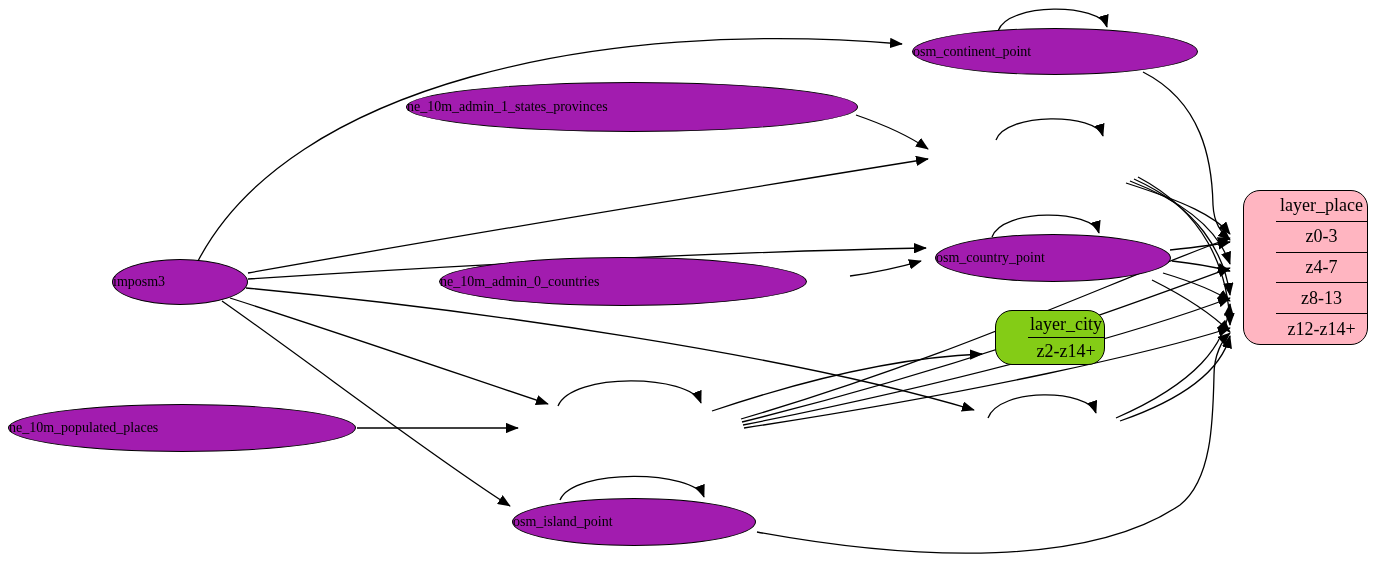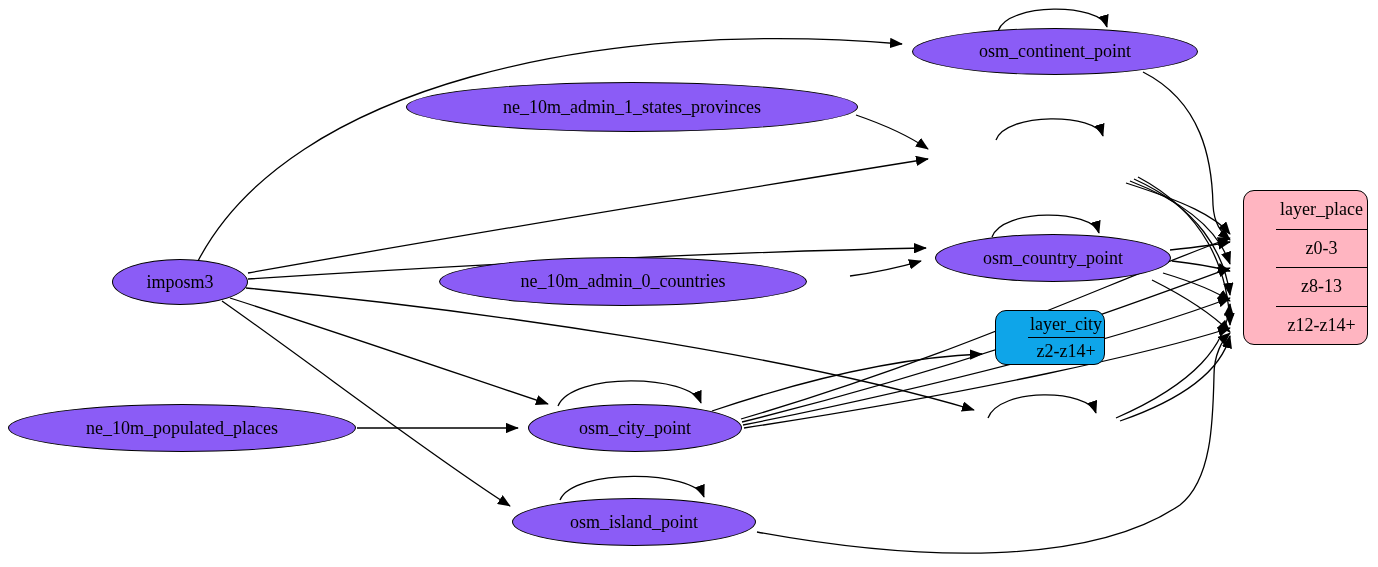--- a/index.html
+++ b/index.html
@@ -10,27 +10,27 @@
     background: #ffffff;
     font-family: "Liberation Serif", "DejaVu Serif", serif;
     color: #000000;
     overflow: hidden;
   }
   #edges { position:absolute; left:0; top:0; z-index:1; }
   .edge { fill:none; stroke:#000000; stroke-width:1.3px; }
   .node-ellipse {
     position:absolute; z-index:2;
     border:1.4px solid #000000; border-radius:50%;
-    background:#8b5cf6;
-    display:flex; align-items:center; justify-content:center;
-    font-size:18px; white-space:nowrap; box-sizing:border-box;
+    background:#a21caf;
+    display:flex; align-items:center; 
+    font-size:14px; white-space:nowrap; box-sizing:border-box;
   }
   .node-record {
     position:absolute; z-index:3;
-    border:1.4px solid #000000; border-radius:11px;
+    border:1.4px solid #000000; border-radius:17px;
     display:flex; flex-direction:column;
     font-size:18px; text-align:center; box-sizing:border-box;
     overflow:hidden;
     padding-left:32px;
   }
   .rec-row {
     flex:1; display:flex; align-items:center; justify-content:center;
     border-top:1.2px solid #000000; white-space:nowrap;
   }
   .rec-row:first-child { border-top:none; }
@@ -107,34 +107,32 @@
 
   <div class="node-ellipse" style="left:912px;top:28px;width:286px;height:47px">
     <span>osm_continent_point</span>
   </div>
 
 
   <div class="node-ellipse" style="left:935px;top:234px;width:236px;height:48px">
     <span>osm_country_point</span>
   </div>
 
-  <div class="node-ellipse" style="left:528px;top:404px;width:214px;height:48px">
-    <span>osm_city_point</span>
-  </div>
 
 
   <div class="node-ellipse" style="left:512px;top:498px;width:244px;height:48px">
     <span>osm_island_point</span>
   </div>
 
-  <div class="node-record" style="left:995px;top:310px;width:110px;height:55px;background:#0ea5e9">
+  <div class="node-record" style="left:995px;top:310px;width:110px;height:55px;background:#84cc16">
     <div class="rec-row">layer_city</div>
     <div class="rec-row">z2-z14+</div>
   </div>
 
   <div class="node-record" style="left:1243px;top:190px;width:125px;height:155px;background:#ffb5c1">
     <div class="rec-row">layer_place</div>
     <div class="rec-row">z0-3</div>
+    <div class="rec-row">z4-7</div>
     <div class="rec-row">z8-13</div>
     <div class="rec-row">z12-z14+</div>
   </div>
 
 </div>
 
 </body></html>

